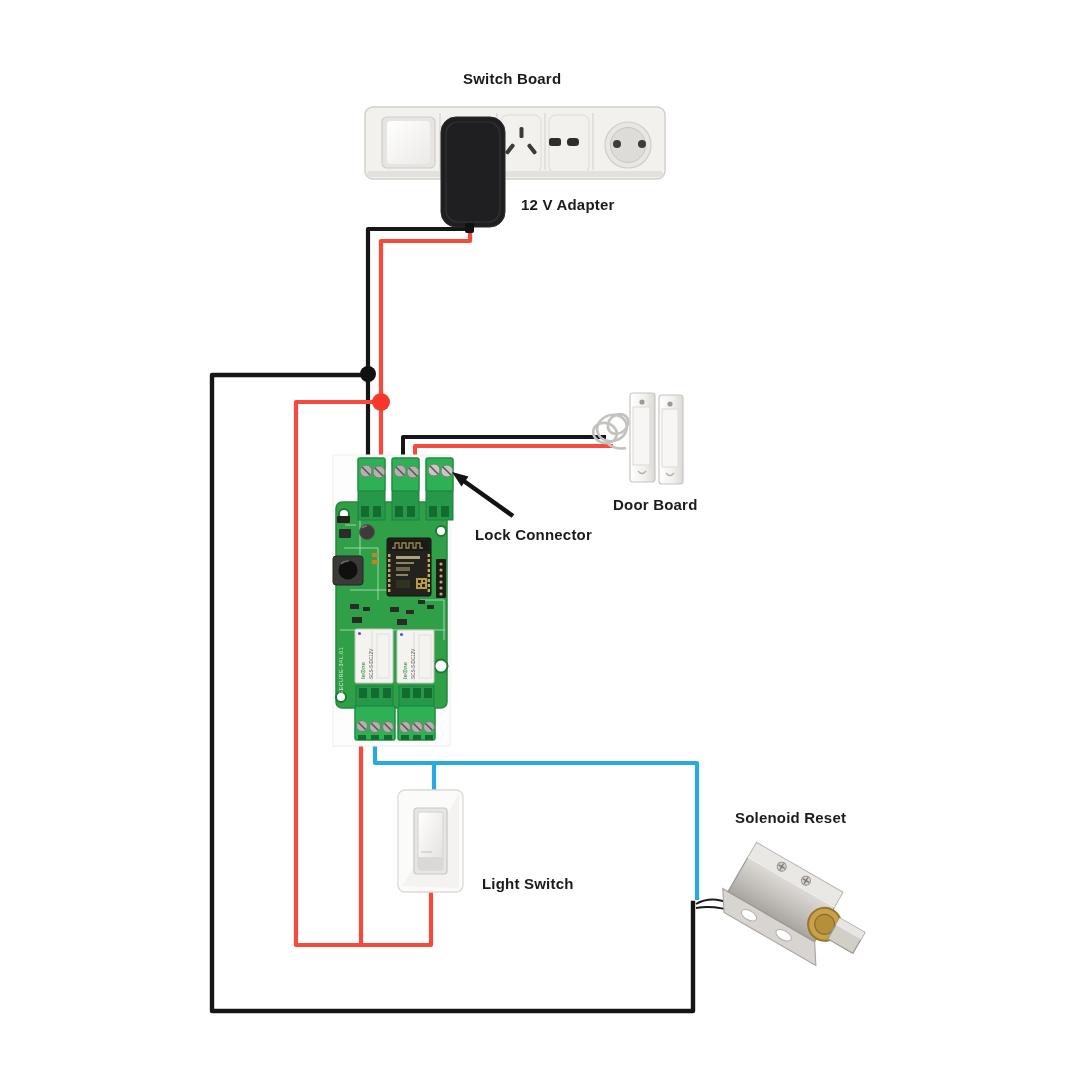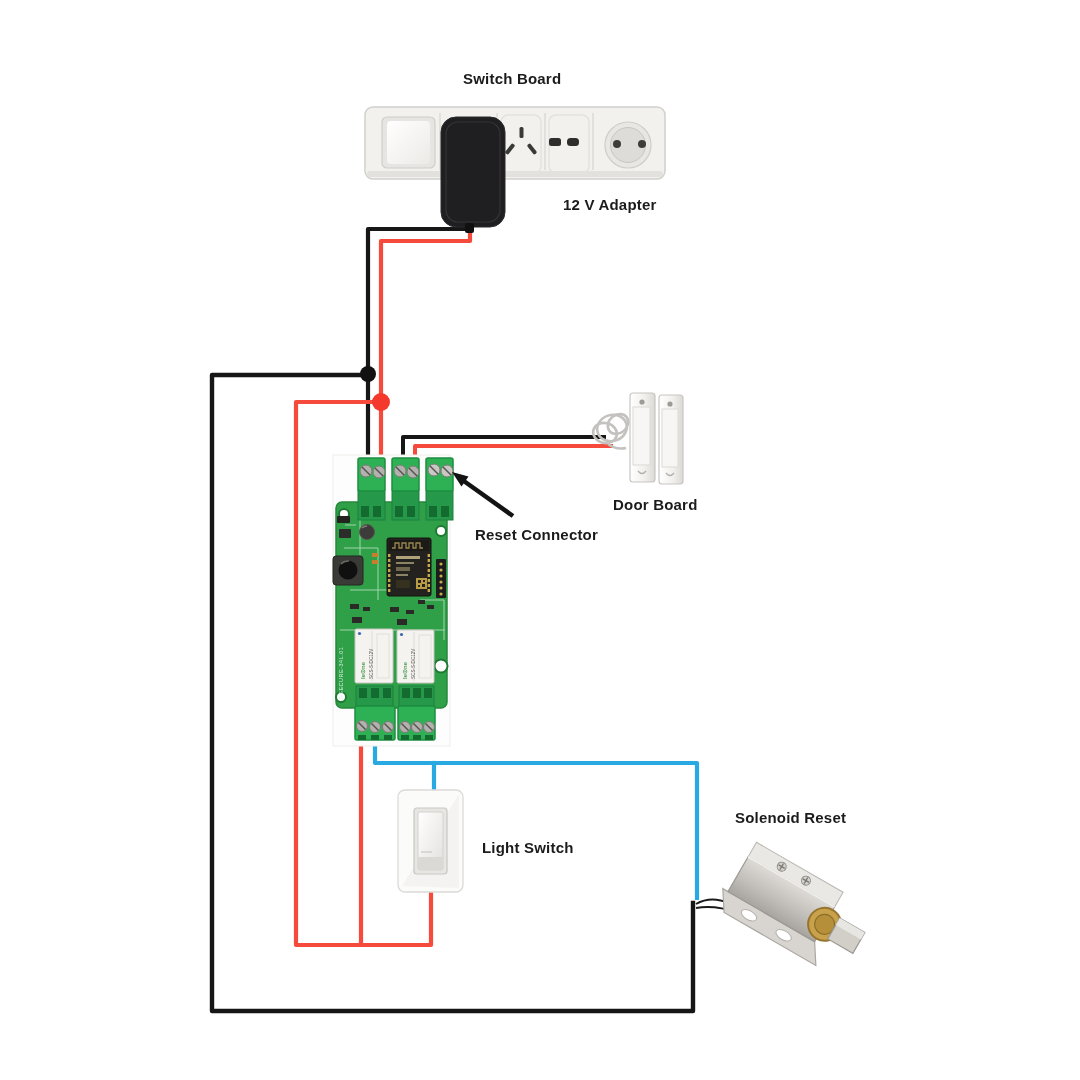--- a/index.html
+++ b/index.html
@@ -347,19 +347,19 @@
       <circle cx="100" cy="20" r="16.5" fill="#c8a14a" stroke="#96752f" stroke-width="2"></circle>
       <circle cx="100" cy="20" r="10" fill="#b58f3a" stroke="#8a6d2a" stroke-width="1.2"></circle>
 
       <rect x="110" y="7" width="29" height="24" fill="#d2cfc9" stroke="#9c9994" stroke-width="1.2"></rect>
       <rect x="110" y="7" width="29" height="8" fill="#e8e6e2"></rect>
     </g>
   </g>
 </svg>
 
 <div class="lbl" style="left:463px;top:70px;">Switch Board</div>
-<div class="lbl" style="left:521px;top:196px;margin-left:42px;">12 V Adapter</div>
+<div class="lbl" style="left:521px;top:196px;">12 V Adapter</div>
 <div class="lbl" style="left:613px;top:496px;">Door Board</div>
-<div class="lbl" style="left:475px;top:526px;">Reset Connector</div>
-<div class="lbl" style="left:482px;top:839px;">Light Switch</div>
+<div class="lbl" style="left:475px;top:526px;">Lock Connector</div>
+<div class="lbl" style="left:482px;top:875px;">Light Switch</div>
 <div class="lbl" style="left:735px;top:809px;">Solenoid Reset</div>
 
 </div>
 
 </body></html>

